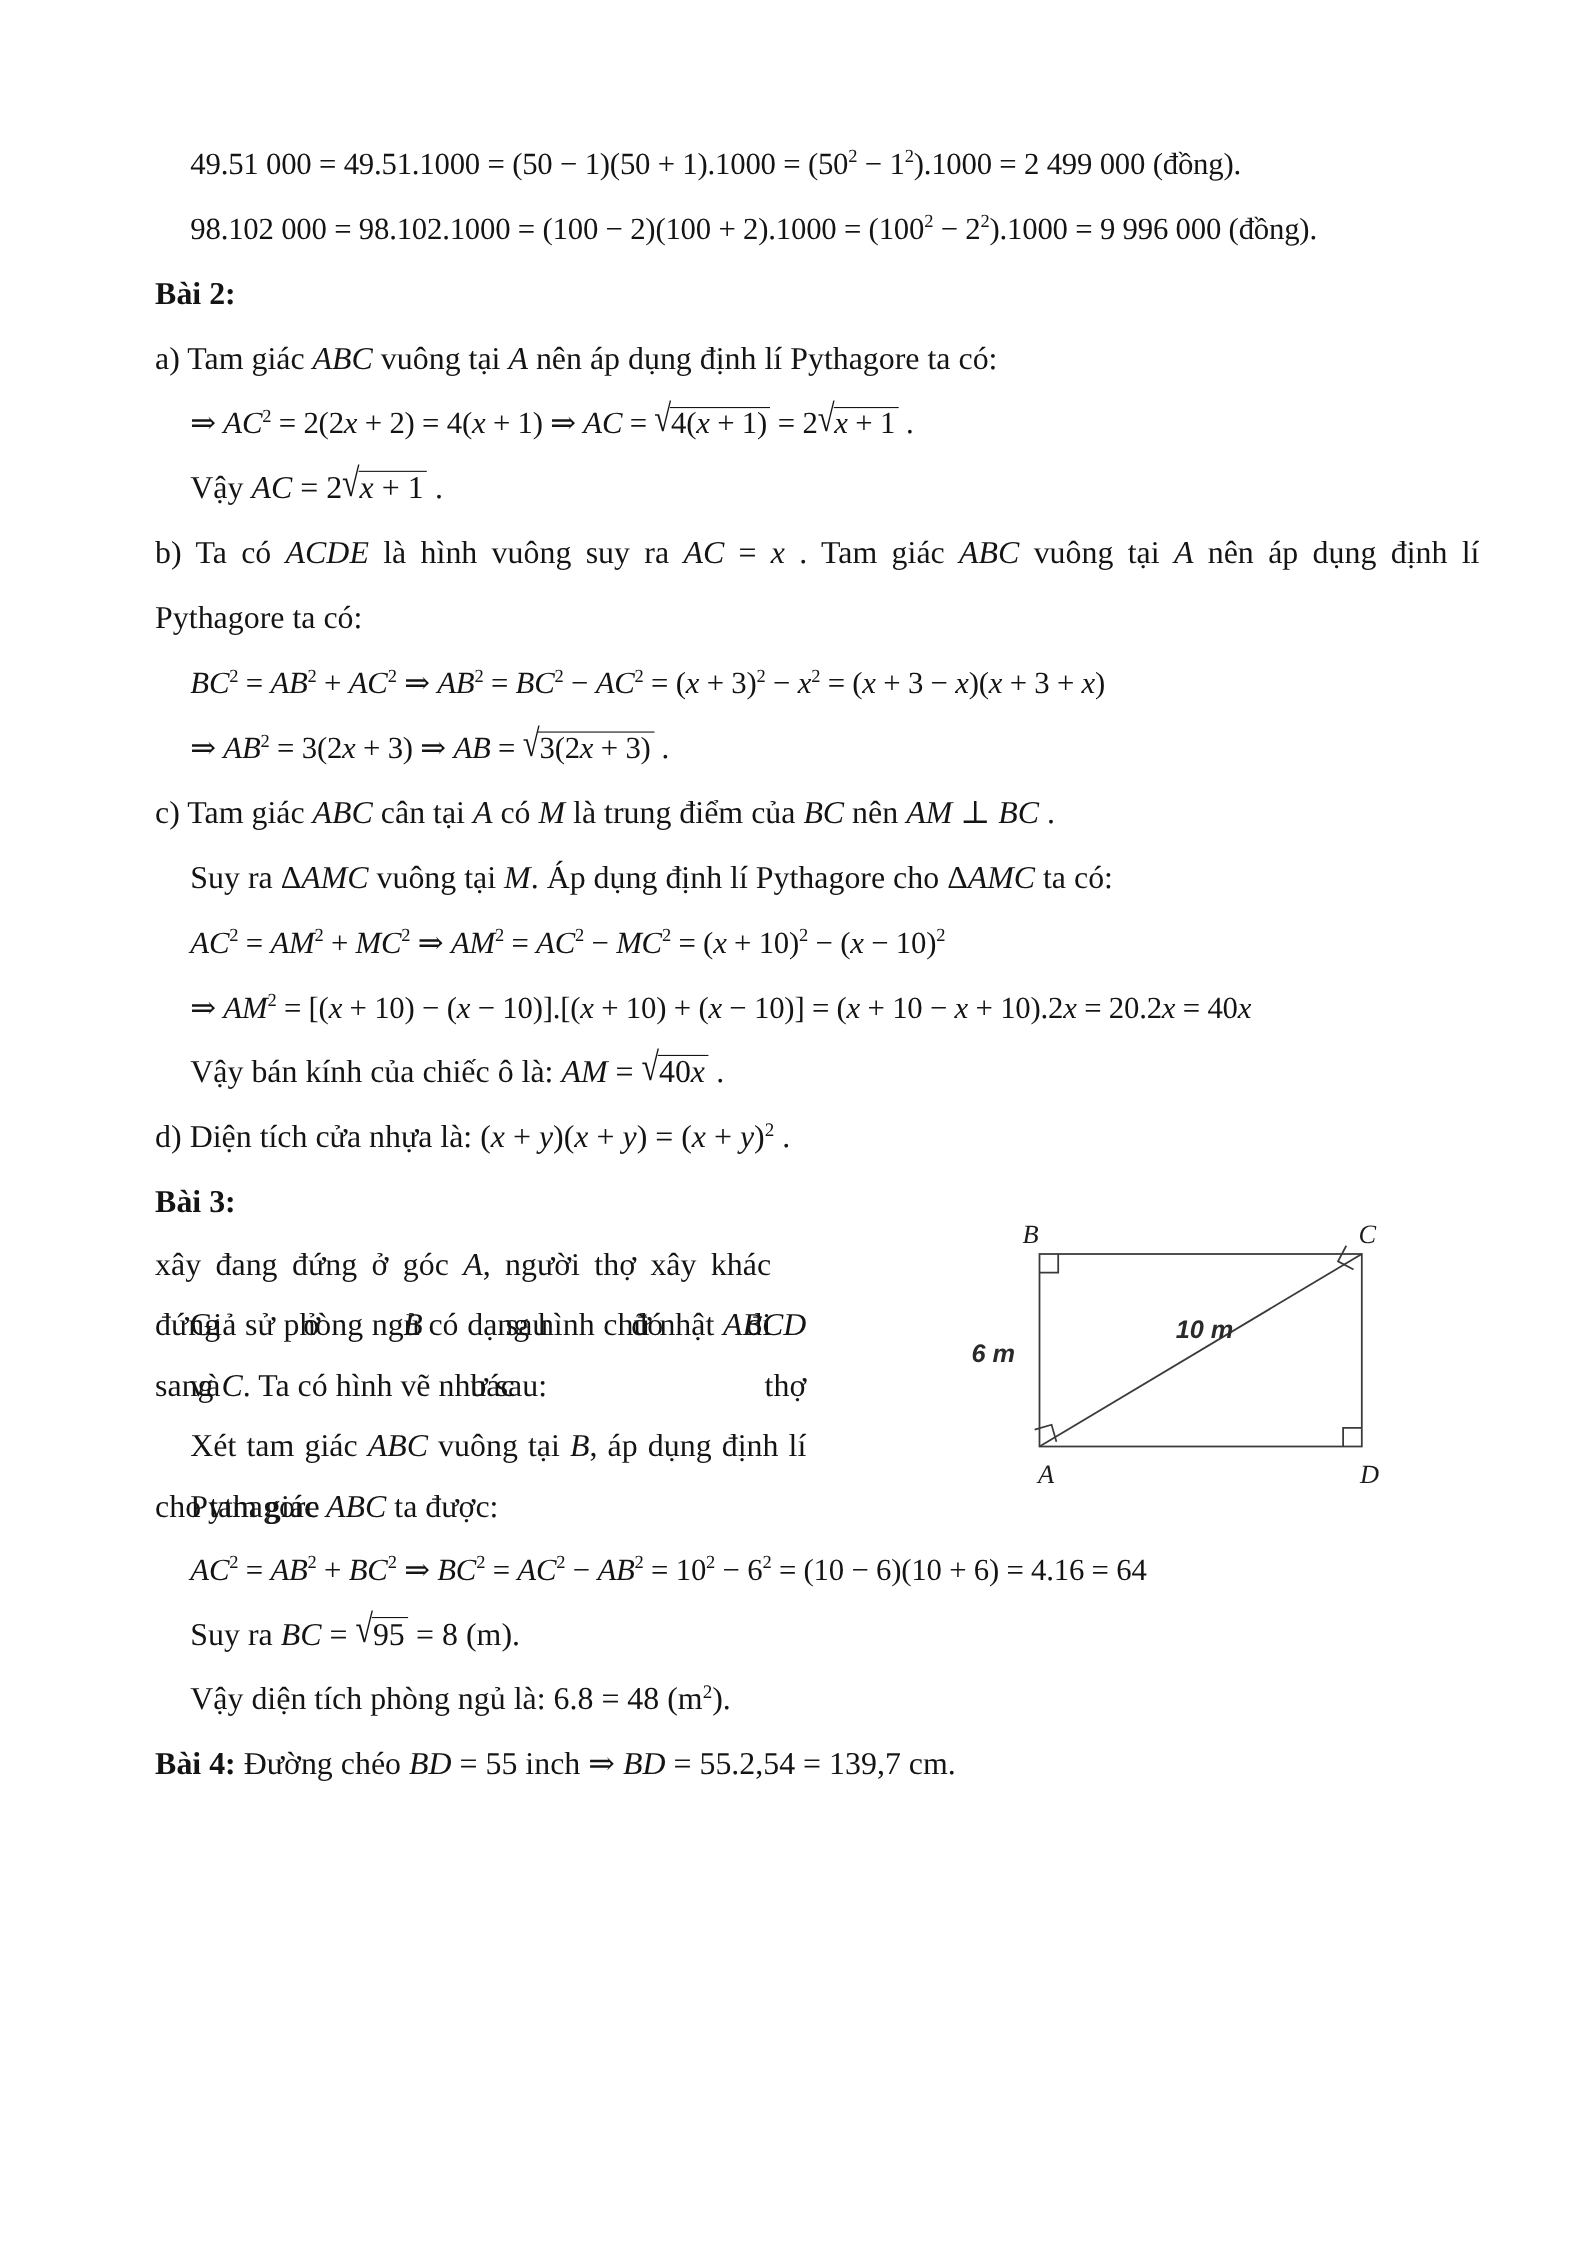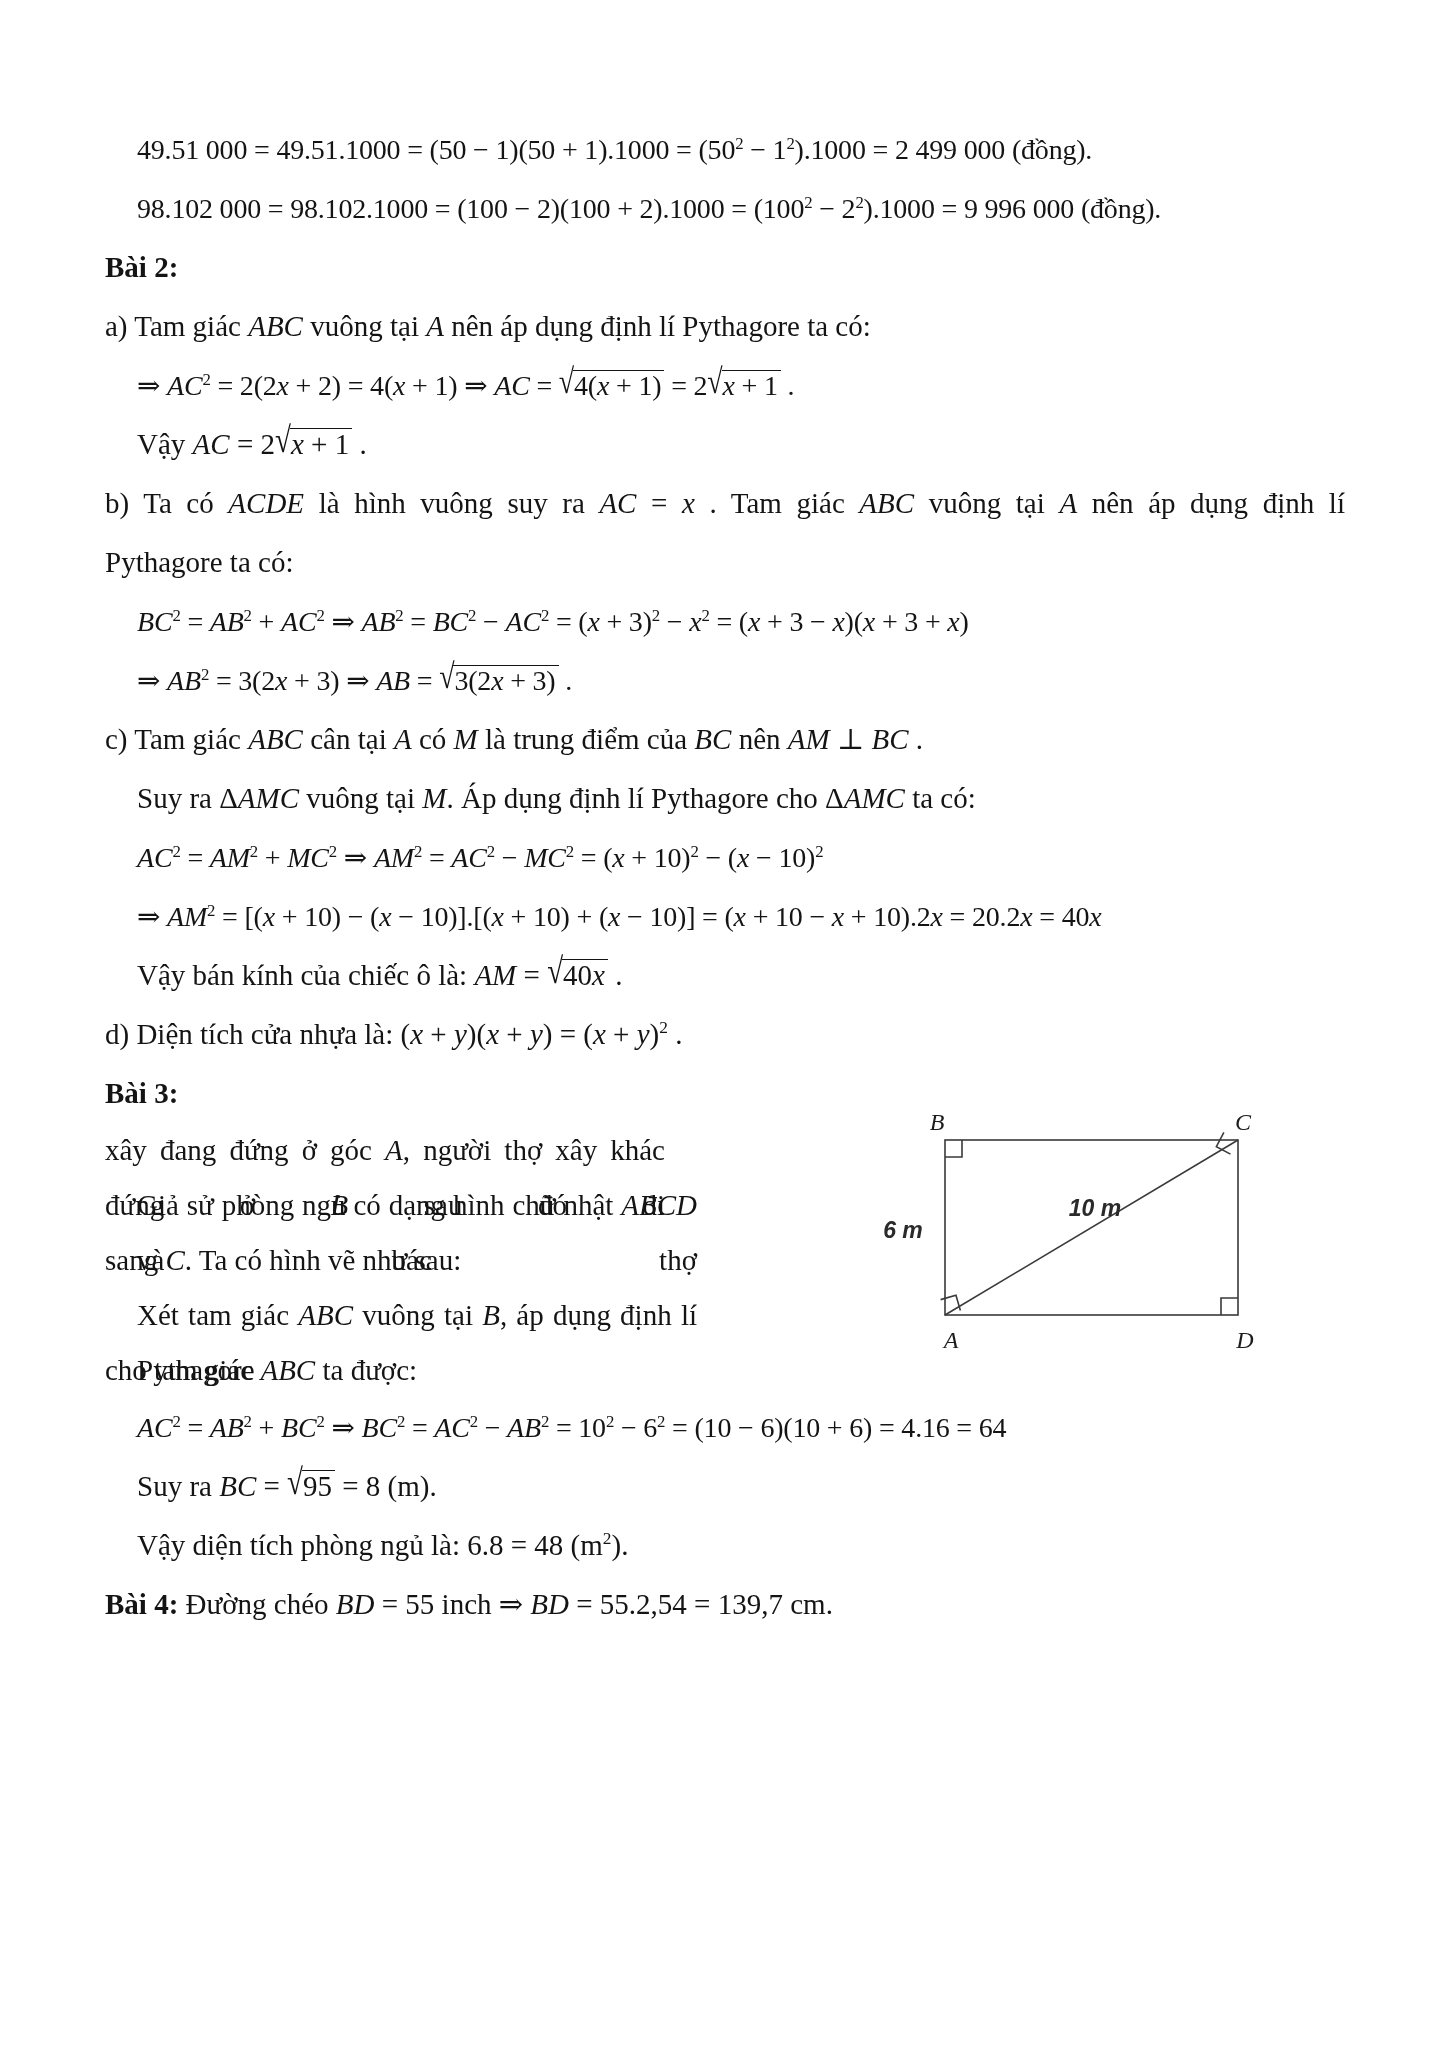--- a/index.html
+++ b/index.html
@@ -1,19 +1,19 @@
 <!DOCTYPE html>
 <html><head>
 <meta charset="utf-8">
 <style>
   html,body{margin:0;padding:0;background:#ffffff;}
   body{width:1448px;height:2048px;position:relative;
        font-family:"Liberation Serif","DejaVu Serif",serif;color:#141414;}
   .content{position:absolute;left:105px;top:120px;width:1240px;font-size:29px;}
-  .line{height:59px;line-height:59px;white-space:nowrap;}
+  .line{height:59px;line-height:59px;white-space:nowrap;margin-left:36px;}
   .ind{padding-left:32px;}
   .bold{font-weight:bold;}
   .eq{font-size:28px;letter-spacing:-0.2px;}
   .just{white-space:normal;text-align:justify;text-align-last:justify;}
   sup{font-size:0.6em;line-height:0;}
   .sqrt{white-space:nowrap;font-family:Liberation Serif, serif;}
   .rdx{display:inline-block;transform:scaleY(1.25);transform-origin:50% 78%;}
   .vin{display:inline-block;border-top:1.8px solid #141414;padding:0 3px 0 1px;margin-left:-1px;line-height:1.1;}
   .b3p{position:relative;}
   .b3p .line{height:55px;line-height:55px;}

